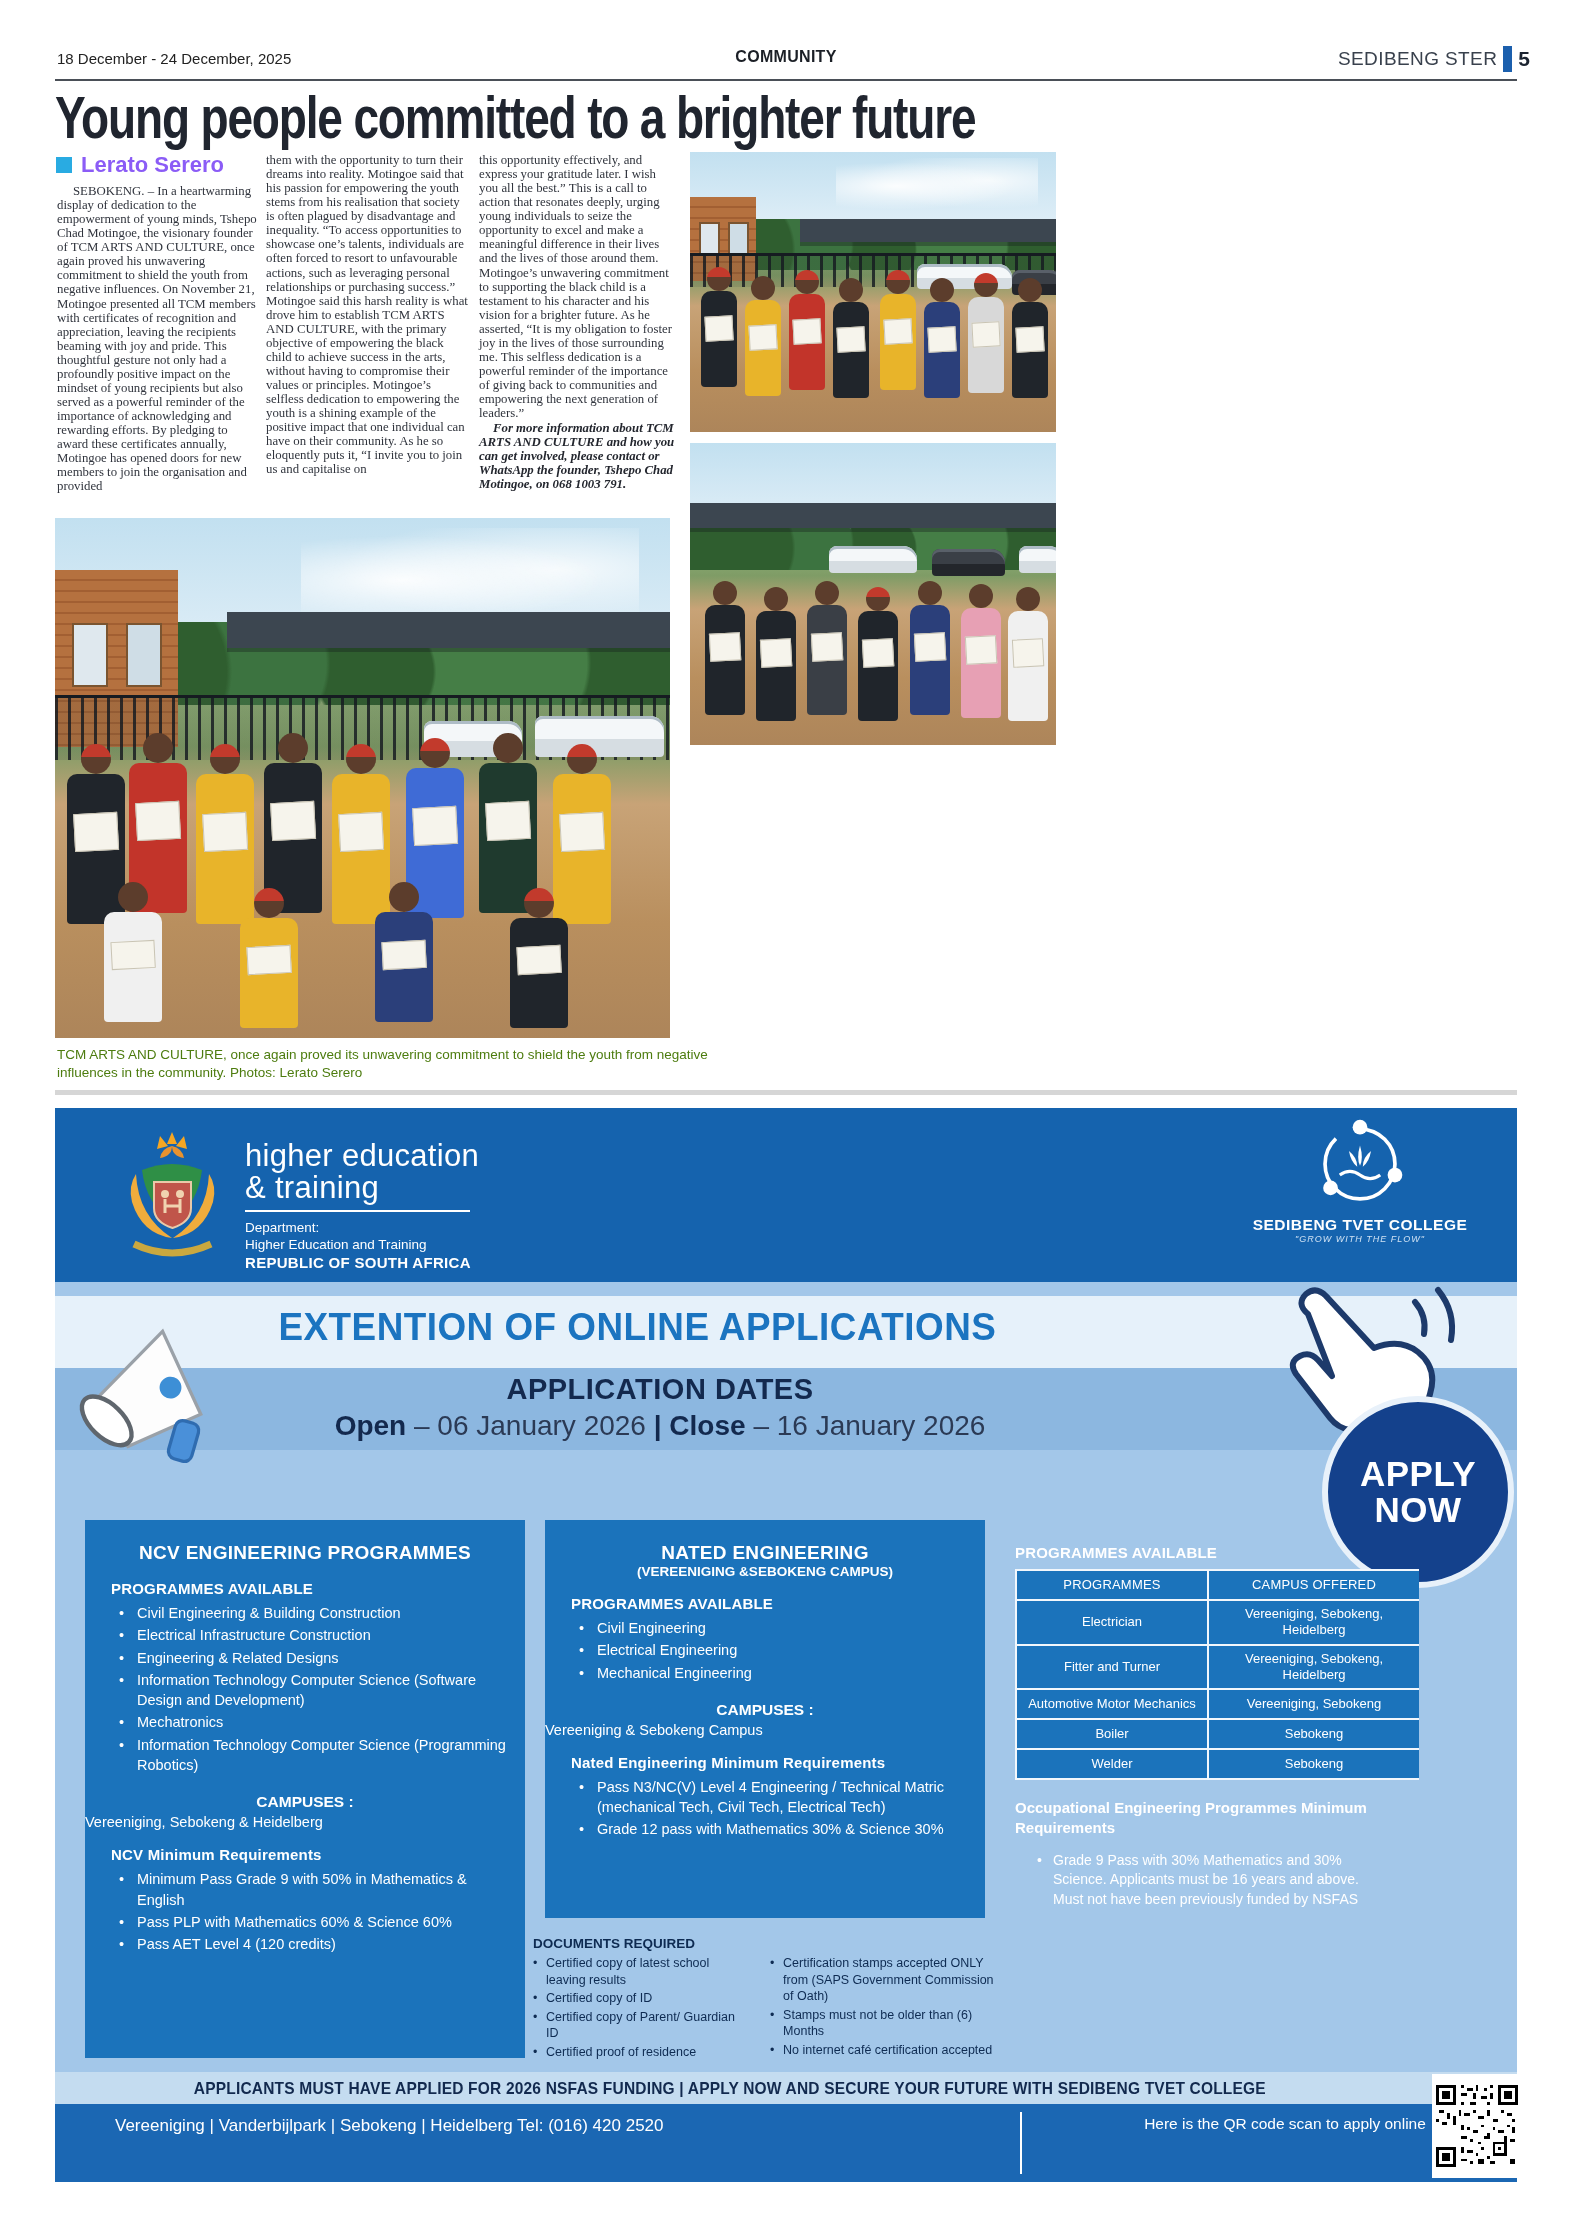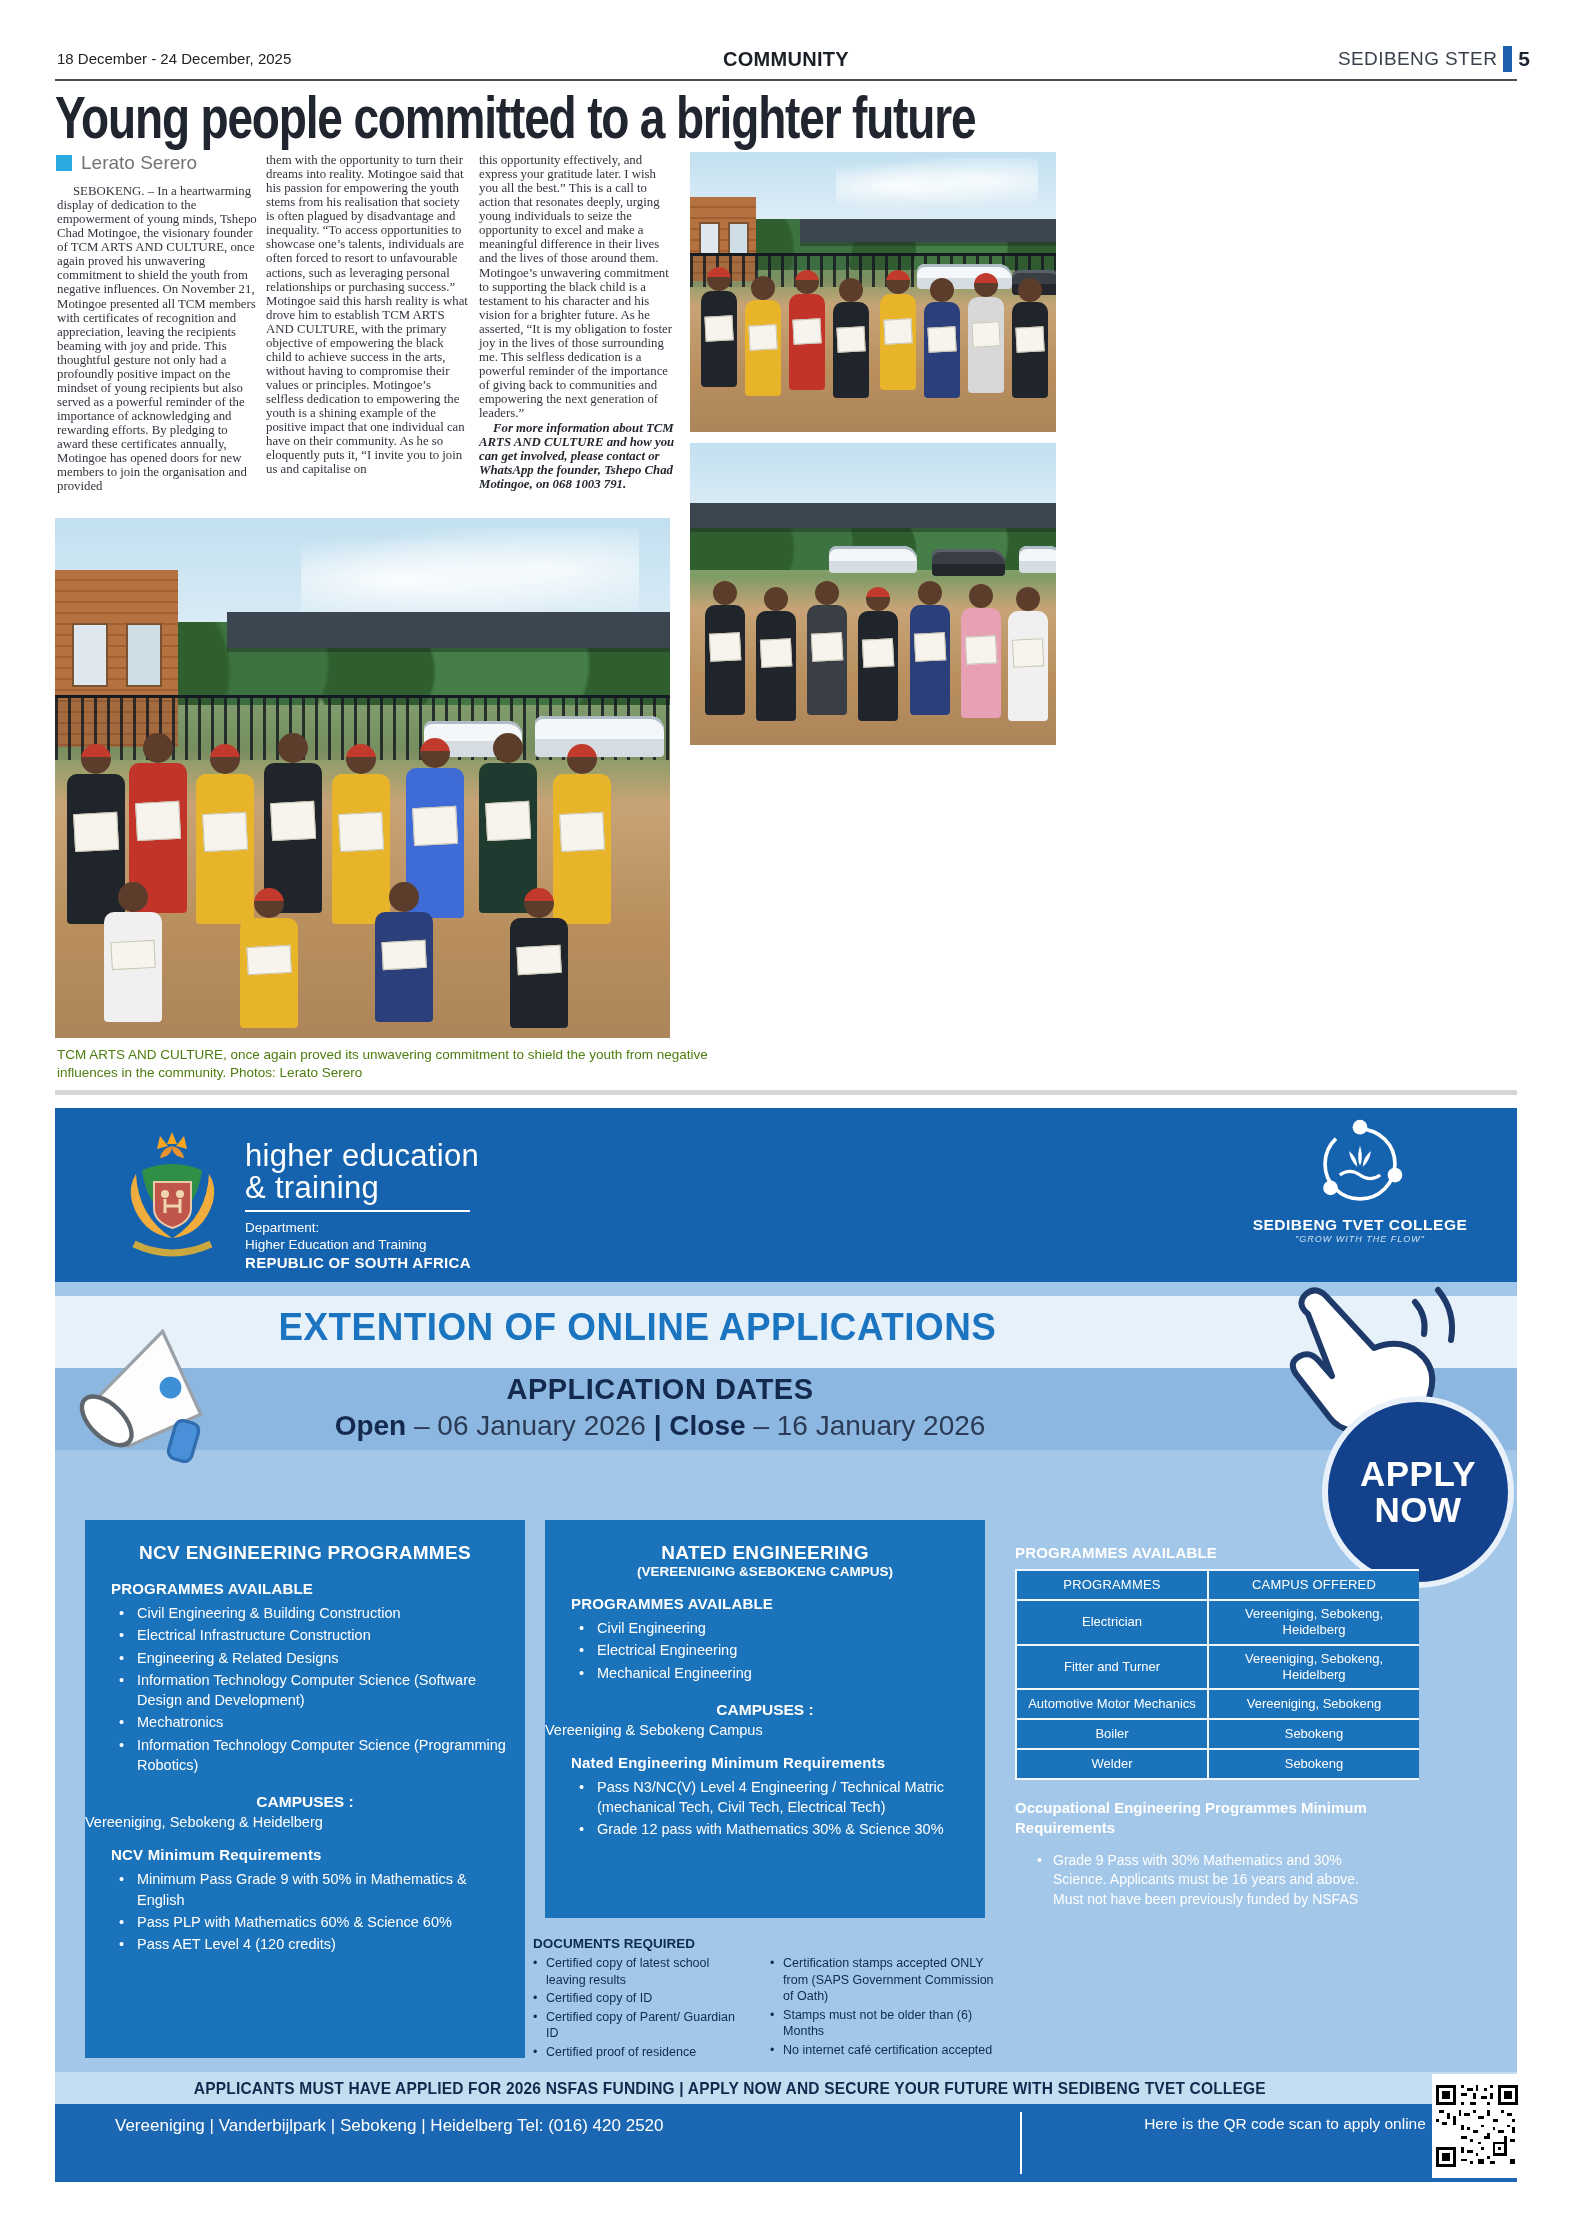--- a/index.html
+++ b/index.html
@@ -2,33 +2,33 @@
 <html><head>
 <meta charset="utf-8">
 <style>
   html,body{margin:0;padding:0;background:#ffffff;}
   .page{position:relative;width:1572px;height:2224px;background:#fff;overflow:hidden;
         font-family:"Liberation Sans",sans-serif;color:#222;}
   .abs{position:absolute;}
 
   
   .hdr-date{left:57px;top:50px;font-size:15px;color:#222;}
-  .hdr-section{left:0;top:48px;width:1572px;text-align:center;font-size:20px;font-weight:bold;color:#1b1f26;letter-spacing:.3px;}
+  .hdr-section{left:0;top:48px;width:1572px;text-align:center;font-size:16px;font-weight:bold;color:#1b1f26;letter-spacing:.3px;}
   .hdr-right{right:42px;top:46px;display:flex;align-items:center;gap:6px;}
   .hdr-mast{font-size:19px;color:#39414d;letter-spacing:.4px;}
   .hdr-numbar{width:9px;height:26px;background:#1b5fad;}
   .hdr-num{font-size:21px;font-weight:bold;color:#1b2330;}
   .hdr-rule{left:55px;top:79px;width:1462px;height:2px;background:#4a4f57;}
 
   
   .headline{left:55px;top:84px;font-size:59px;font-weight:800;color:#20252f;letter-spacing:-1.5px;
             transform:scaleX(.78);transform-origin:left top;white-space:nowrap;}
   .byline{left:56px;top:152px;display:flex;align-items:center;gap:9px;}
   .byline-sq{width:16px;height:16px;background:#29abe2;}
-  .byline-name{font-size:19px;font-weight:normal;color:#737373;}
+  .byline-name{font-size:22px;font-weight:bold;color:#8b5cf6;}
 
   
   .col{font-family:"Liberation Serif",serif;font-size:12.8px;line-height:1.1;color:#30343d;text-align:left;}
   .col1{left:57px;top:184px;width:200px;text-indent:16px;}
   .col2{left:266px;top:153px;width:202px;}
   .col3{left:479px;top:153px;width:196px;}
   .col3 .contact{display:block;font-style:italic;font-weight:bold;text-indent:14px;margin-top:1px;color:#23262e;}
   .caption{left:57px;top:1046px;width:660px;font-size:13.5px;line-height:1.3;color:#4d7c0f;}
 
   

